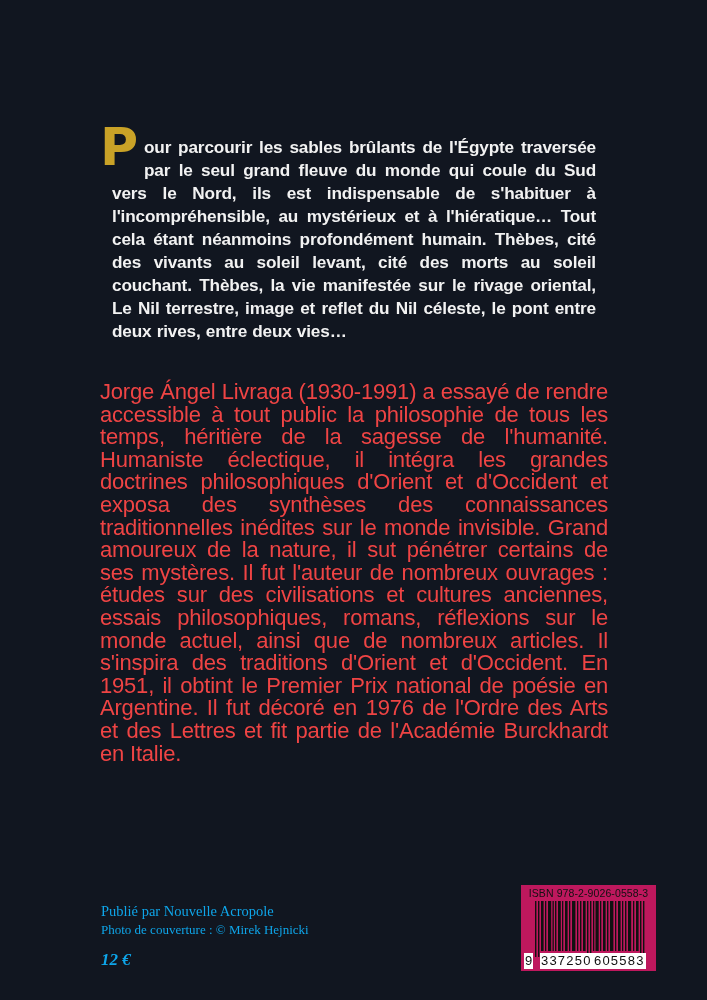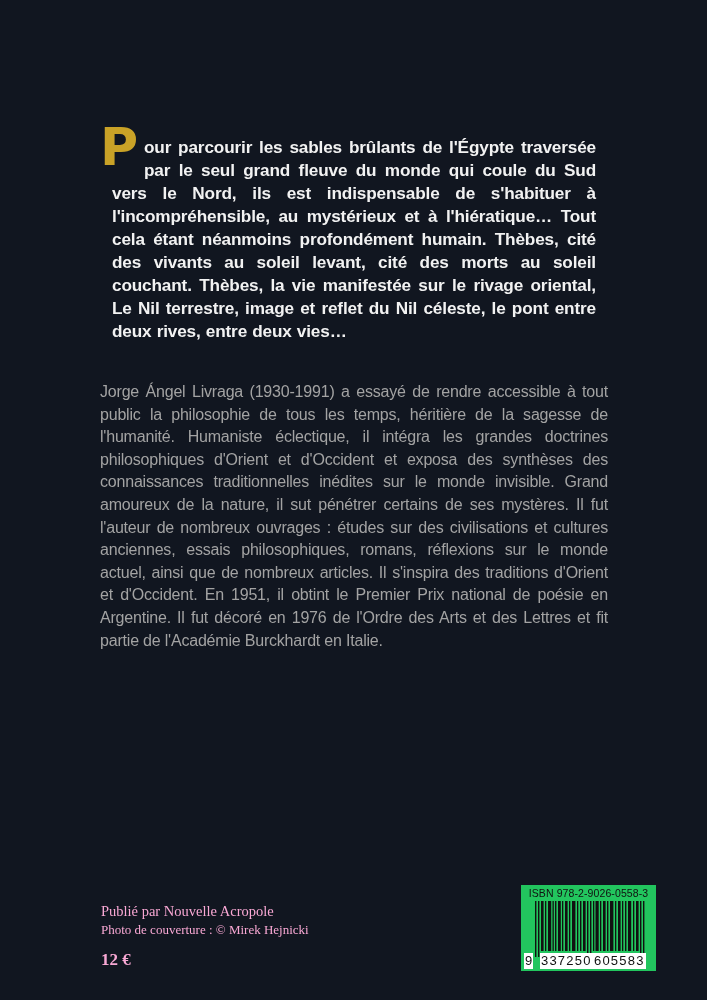--- a/index.html
+++ b/index.html
@@ -45,58 +45,59 @@
       color: #c9a227;
       font-size: 52px;
       line-height: 42px;
       font-weight: bold;
       margin: 2px 6px 0 0;
       height: 44px;
       font-family: "DejaVu Sans", sans-serif;
     }
     .bio {
       top: 381px;
-      font-size: 16px;
+      font-size: 22px;
       line-height: 22.6px;
       font-weight: normal;
-      color: #a3a3a3;
+      color: #ef4444;
       letter-spacing: -0.2px;
     }
     .bio p {
       margin: 0;
       text-align: justify;
     }
     .credits {
       position: absolute;
       left: 101px;
       top: 902px;
-      color: #f9a8d4;
+      color: #0ea5e9;
       font-family: "Liberation Serif", "DejaVu Serif", serif;
     }
     .credits .publisher {
       font-size: 14.5px;
       line-height: 19px;
     }
     .credits .photo {
       font-size: 13px;
       line-height: 18px;
     }
     .credits .price {
       margin-top: 11px;
       font-size: 17px;
       font-weight: bold;
       line-height: 20px;
+      font-style: italic;
     }
     .barcode-box {
       position: absolute;
       left: 521px;
       top: 885px;
       width: 135px;
       height: 86px;
-      background: #22c55e;
+      background: #be185d;
     }
     .isbn-text {
       position: absolute;
       top: 2px;
       left: 0;
       width: 135px;
       text-align: center;
       font-size: 10.5px;
       color: #111;
       font-family: "Liberation Sans", sans-serif;

